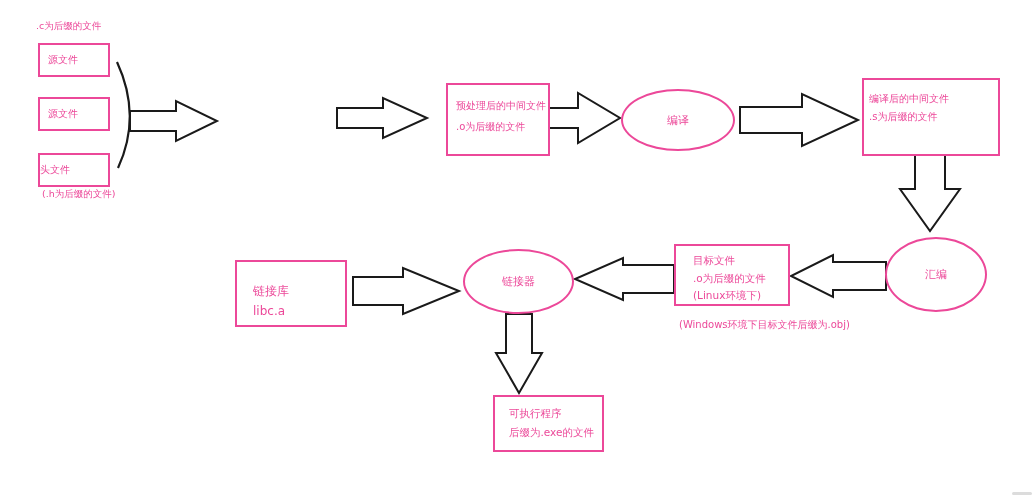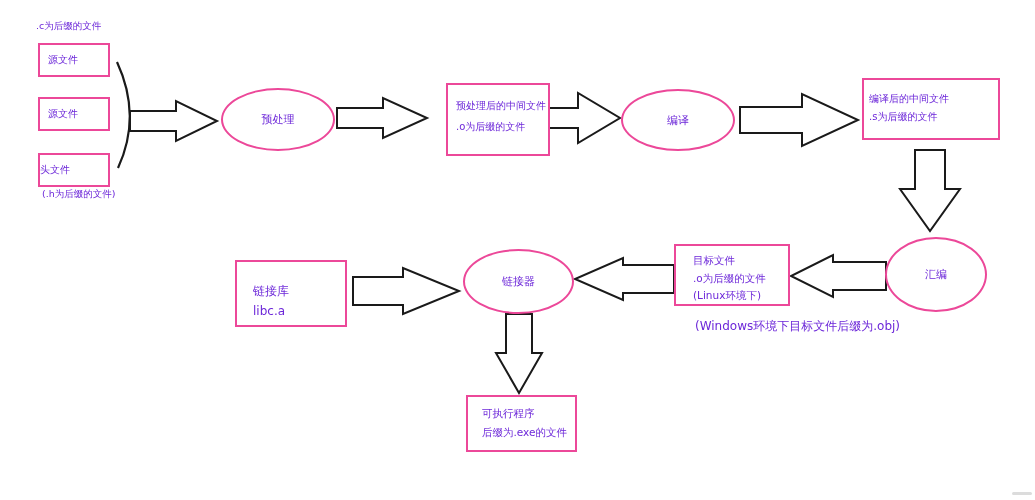--- a/index.html
+++ b/index.html
@@ -1,39 +1,39 @@
 <!DOCTYPE html>
 <html><head>
 <meta charset="utf-8">
 <style>
   html,body{margin:0;padding:0;background:#fff;}
   #canvas{
     position:relative;width:1035px;height:500px;background:#ffffff;
-    font-family:"DejaVu Sans","Liberation Sans",sans-serif;color:#6d28d9;overflow:hidden;border-radius:9px;
+    font-family:"DejaVu Sans","Liberation Sans",sans-serif;color:#ec4899;overflow:hidden;border-radius:9px;
   }
   #shapes{position:absolute;left:0;top:0;width:1035px;height:500px;}
   .node{position:absolute;box-sizing:border-box;background:#ffffff;border:2px solid #ec4899;}
   .rect{font-size:10.5px;line-height:19px;}
   .ellipse{border-radius:50%;display:flex;align-items:center;justify-content:center;font-size:11px;}
   .annotation{position:absolute;font-size:9.5px;white-space:nowrap;}
-  .note{position:absolute;font-size:12px;white-space:nowrap;margin-left:16px;}
+  .note{position:absolute;font-size:10px;white-space:nowrap;}
   .line{white-space:nowrap;}
   
   #box-src1{left:38px;top:43px;width:72px;height:34px;display:flex;align-items:center;padding-left:8px;font-size:10px;}
   #box-src2{left:38px;top:97px;width:72px;height:34px;display:flex;align-items:center;padding-left:8px;font-size:10px;}
   #box-hdr {left:38px;top:153px;width:72px;height:34px;display:flex;align-items:center;font-size:10px;}
   #el-preprocess{left:221px;top:88px;width:114px;height:63px;}
   #box-preint{left:446px;top:83px;width:104px;height:73px;padding:10px 4px 0 8px;font-size:10px;line-height:21px;}
   #el-compile{left:621px;top:89px;width:114px;height:62px;}
-  #box-cmpint{left:862px;top:78px;width:138px;height:62px;padding:10px 4px 0 5px;font-size:10px;line-height:18px;}
+  #box-cmpint{left:862px;top:78px;width:138px;height:78px;padding:10px 4px 0 5px;font-size:10px;line-height:18px;}
   #el-assemble{left:885px;top:237px;width:102px;height:75px;}
   #box-objfile{left:674px;top:244px;width:116px;height:62px;padding:6px 12px 0 17px;font-size:10.5px;line-height:17.5px;}
   #el-linker{left:463px;top:249px;width:111px;height:65px;}
   #box-linklib{left:235px;top:260px;width:112px;height:67px;padding:19px 4px 0 16px;font-size:12px;line-height:20px;}
-  #box-exe{left:466px;top:395px;width:111px;height:57px;padding:7px 4px 8px 14px;font-size:10.5px;line-height:18.5px;}
+  #box-exe{left:493px;top:395px;width:111px;height:57px;padding:7px 4px 8px 14px;font-size:10.5px;line-height:18.5px;}
   #ann-c{left:36px;top:20px;}
   #ann-h{left:42px;top:188px;}
   #note-windows{left:679px;top:318px;}
   #watermark{position:absolute;left:1012px;top:492px;width:20px;height:3px;background:#dcdcdc;border-radius:2px;}
 </style>
 </head>
 <body>
 
 <div id="canvas">
 
@@ -57,23 +57,20 @@
   </div>
   <div class="node" id="box-src2">
     <span class="line">源文件</span>
   </div>
   <div class="node" id="box-hdr">
     <span class="line">头文件</span>
   </div>
 
   <div class="annotation" id="ann-h">(.h为后缀的文件)</div>
 
-  <div class="node ellipse" id="el-preprocess">
-    <span>预处理</span>
-  </div>
 
   <div class="node rect" id="box-preint">
     <div class="line">预处理后的中间文件</div>
     <div class="line">.o为后缀的文件</div>
   </div>
 
   <div class="node ellipse" id="el-compile">
     <span>编译</span>
   </div>
 

